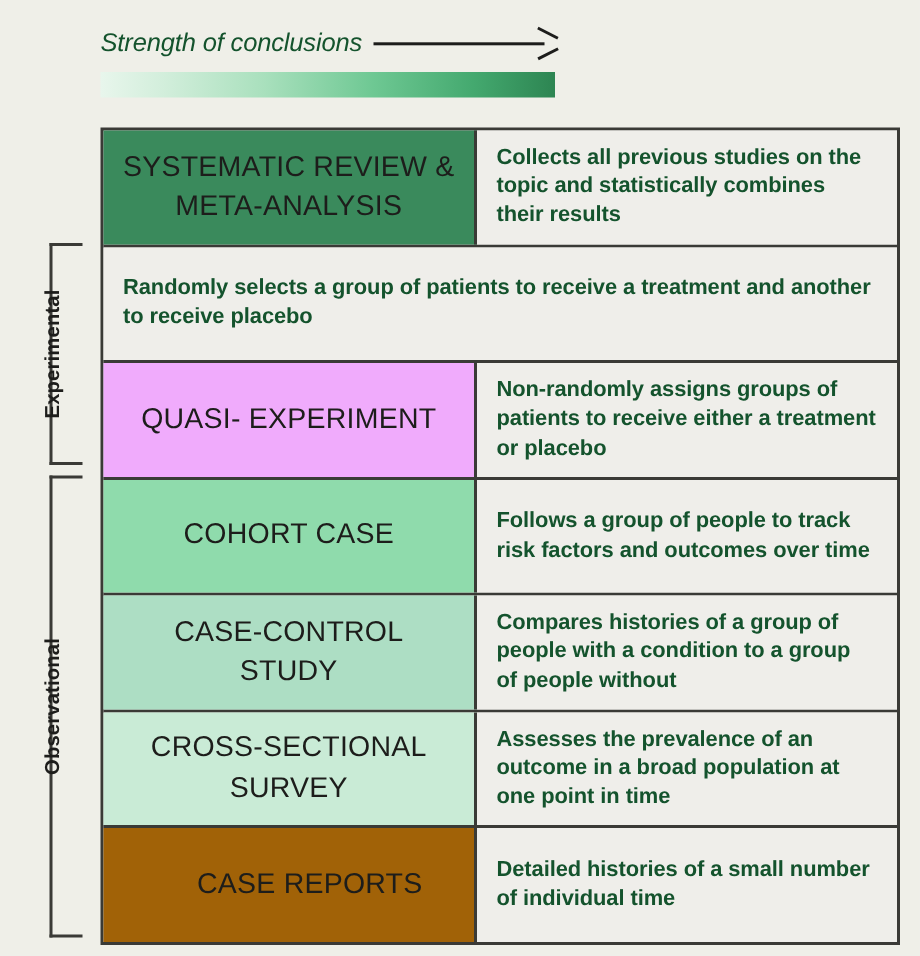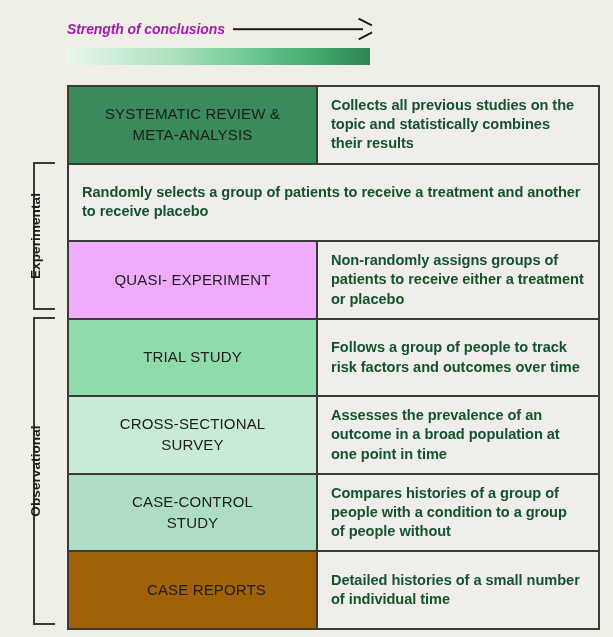--- a/index.html
+++ b/index.html
@@ -25,23 +25,23 @@
     height: 52px;
   }
   #caption-row {
     display: flex;
     align-items: center;
     height: 26px;
     width: 303px;
   }
   #caption-text {
     font-style: italic;
-    font-weight: bold;
-    font-size: 14px;
-    color: #a21caf;
+    font-weight: normal;
+    font-size: 17px;
+    color: #14532d;
     white-space: nowrap;
     letter-spacing: -0.1px;
   }
   #caption-arrow {
     flex: 1;
     height: 18px;
     margin-left: 8px;
     position: relative;
   }
   #caption-arrow .shaft {
@@ -151,21 +151,21 @@
     flex: 0 0 249px;
     border-right: 2px solid #3a3a36;
     display: flex;
     align-items: center;
     justify-content: center;
     text-align: center;
     box-sizing: border-box;
     padding: 4px 10px;
   }
   .cell-level .level-text {
-    font-size: 15px;
+    font-size: 19px;
     font-weight: 500;
     color: #1d1d1b;
     line-height: 1.38;
     letter-spacing: 0.15px;
   }
   .cell-desc {
     flex: 1 1 auto;
     background: #efeeea;
     display: flex;
     align-items: center;
@@ -230,48 +230,48 @@
     <div class="cell-level" style="background: #f0abfc;">
       <span class="level-text" style="white-space: pre-line;">QUASI- EXPERIMENT</span>
     </div>
     <div class="cell-desc">
       <span class="desc-text" style="white-space: pre-line;">Non-randomly assigns groups of patients to receive either a treatment or placebo</span>
     </div>
   </div>
 
   <div class="table-row">
     <div class="cell-level" style="background: rgb(143, 219, 172);">
-      <span class="level-text" style="white-space: pre-line;">TRIAL STUDY</span>
+      <span class="level-text" style="white-space: pre-line;">COHORT CASE</span>
     </div>
     <div class="cell-desc">
       <span class="desc-text" style="white-space: pre-line;">Follows a group of people to track risk factors and outcomes over time</span>
+    </div>
+  </div>
+
+  <div class="table-row">
+    <div class="cell-level" style="background: rgb(173, 222, 196);">
+      <span class="level-text" style="white-space: pre-line;">CASE-CONTROL
+STUDY</span>
+    </div>
+    <div class="cell-desc">
+      <span class="desc-text" style="white-space: pre-line;">Compares histories of a group of people with a condition to a group of people without</span>
     </div>
   </div>
 
   <div class="table-row">
     <div class="cell-level" style="background: rgb(201, 235, 214);">
       <span class="level-text" style="white-space: pre-line;">CROSS-SECTIONAL
 SURVEY</span>
     </div>
     <div class="cell-desc">
       <span class="desc-text" style="white-space: pre-line;">Assesses the prevalence of an outcome in a broad population at one point in time</span>
     </div>
   </div>
 
   <div class="table-row">
-    <div class="cell-level" style="background: rgb(173, 222, 196);">
-      <span class="level-text" style="white-space: pre-line;">CASE-CONTROL
-STUDY</span>
-    </div>
-    <div class="cell-desc">
-      <span class="desc-text" style="white-space: pre-line;">Compares histories of a group of people with a condition to a group of people without</span>
-    </div>
-  </div>
-
-  <div class="table-row">
     <div class="cell-level" style="background: #a16207; padding-left: 38px;">
       <span class="level-text" style="white-space: pre-line;">CASE REPORTS</span>
     </div>
     <div class="cell-desc">
       <span class="desc-text" style="white-space: pre-line;">Detailed histories of a small number of individual time</span>
     </div>
   </div>
 
 </div>
 

